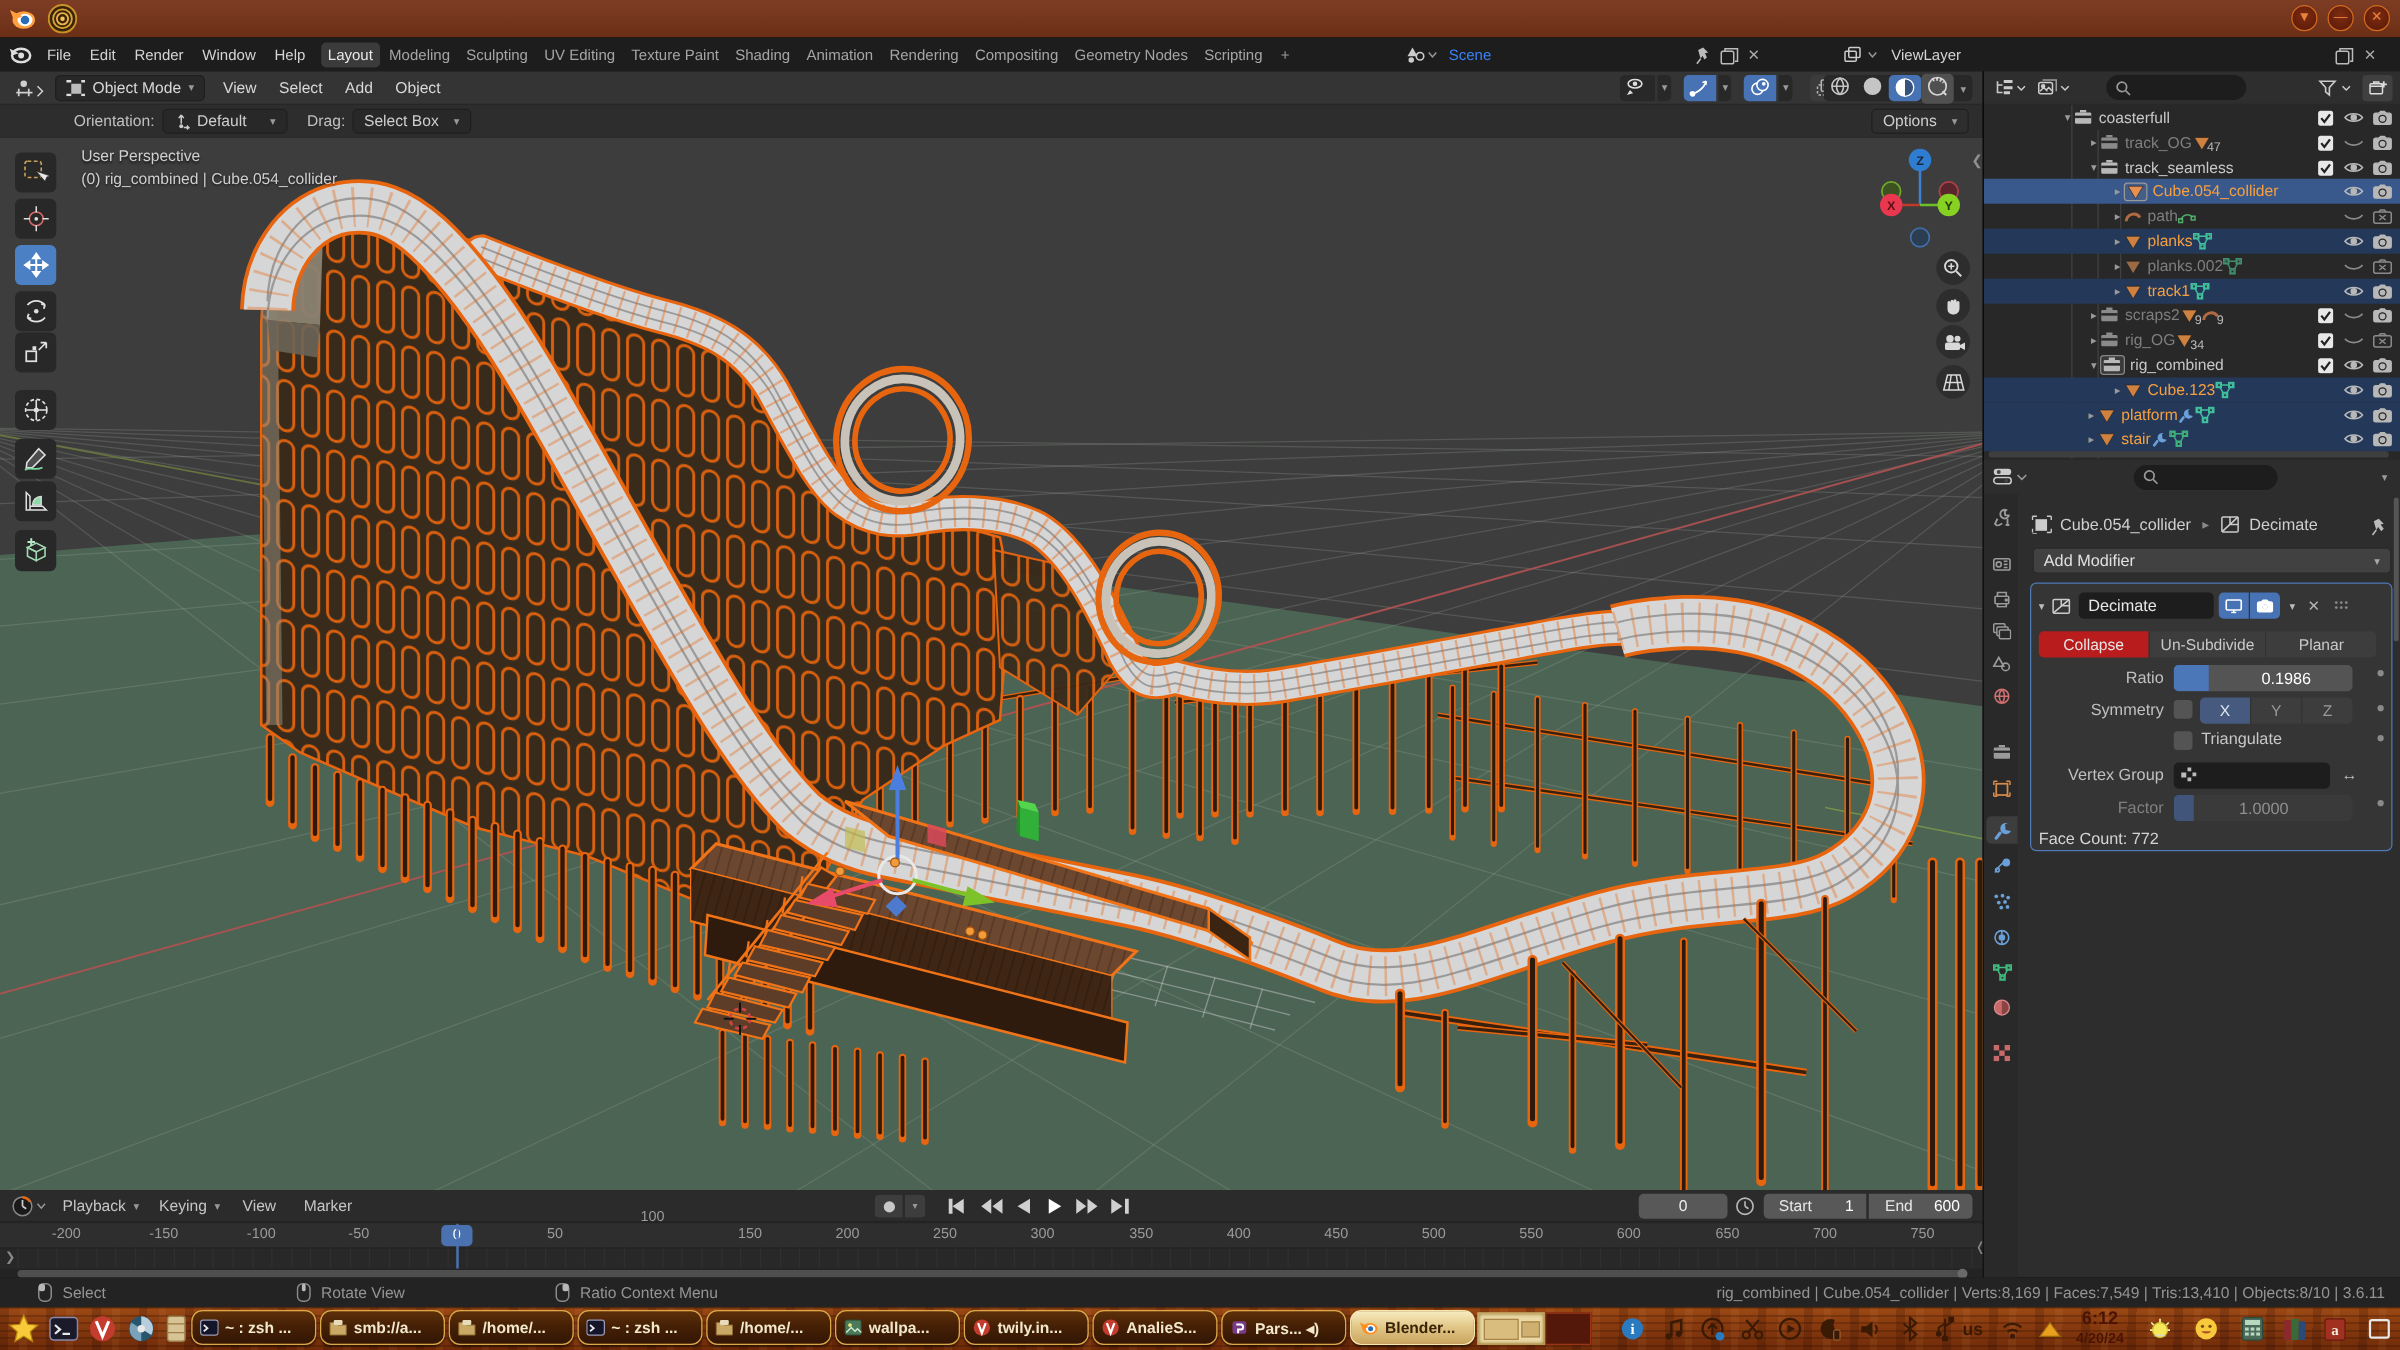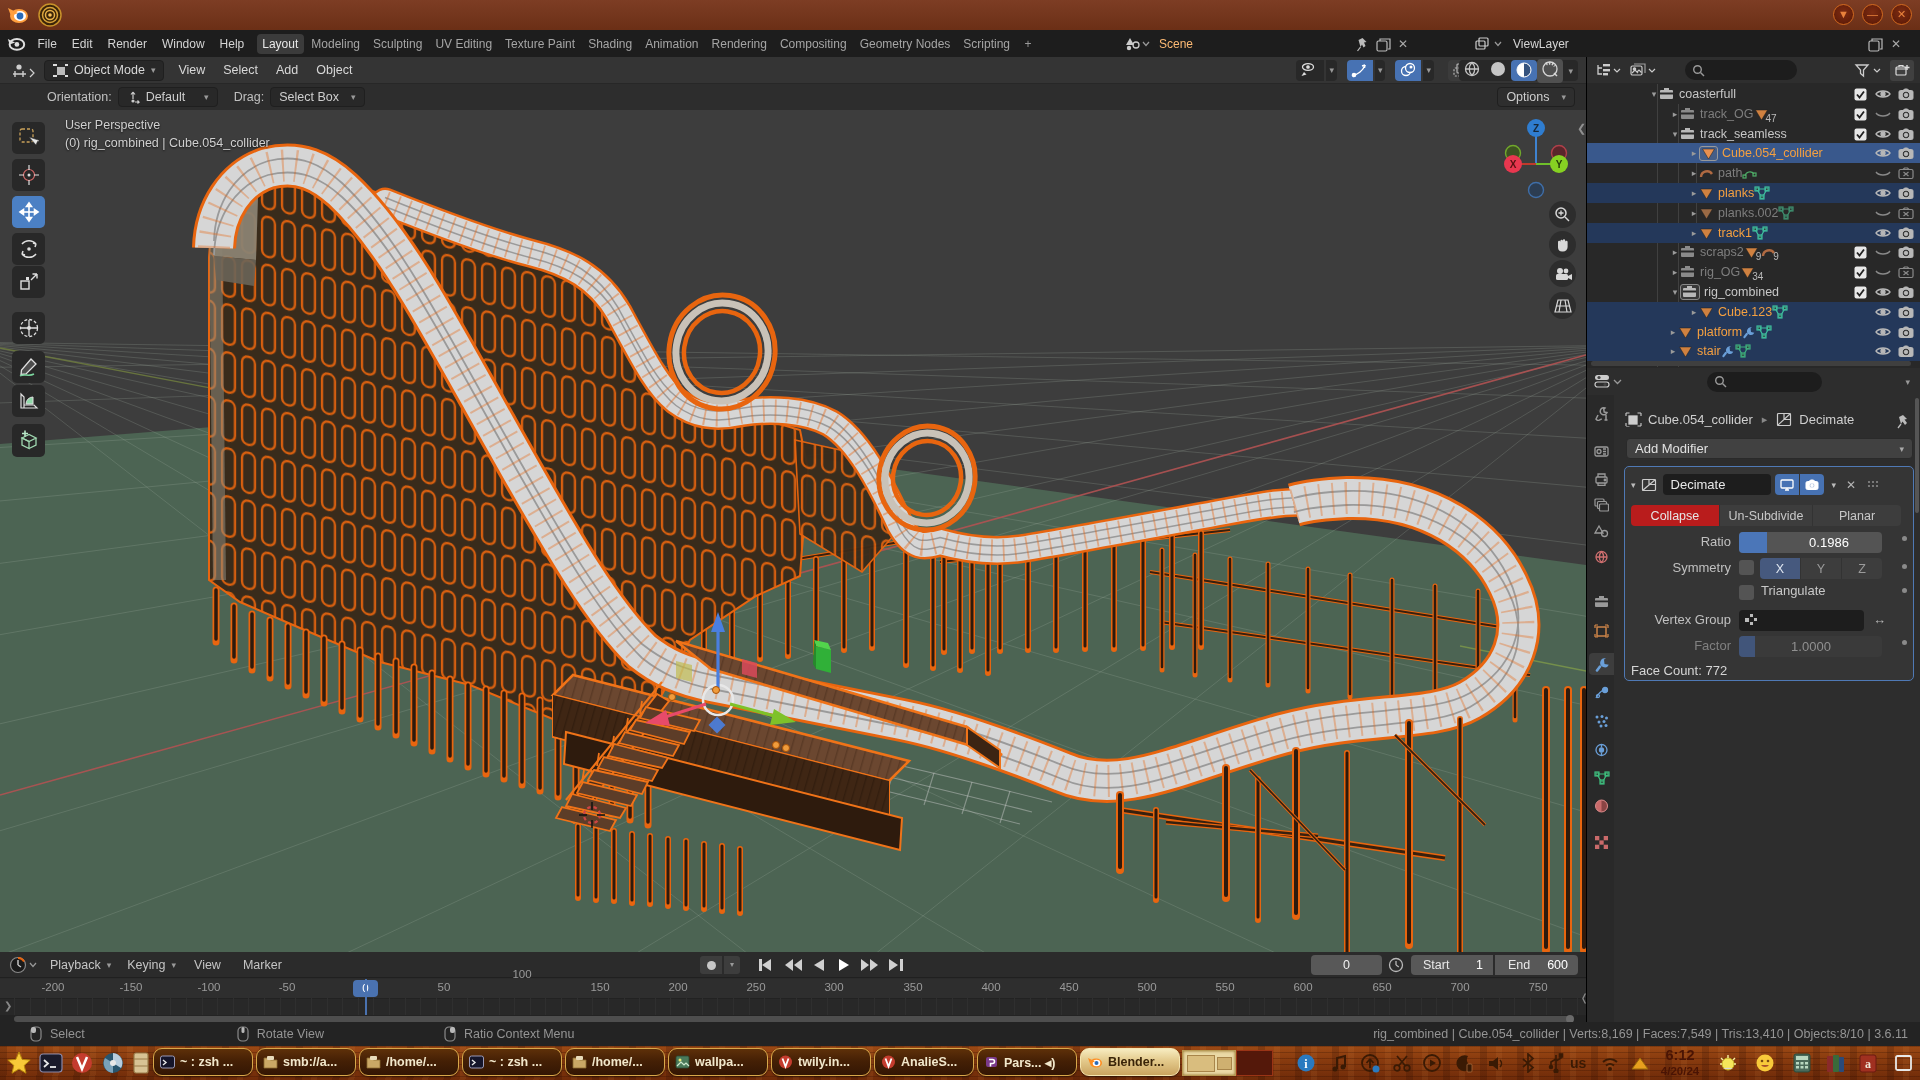--- a/index.html
+++ b/index.html
@@ -24,21 +24,21 @@
     display:flex; align-items:center; color:#d4d4d4; font-size:12px; }
   .menuitem { padding:0 7.5px; }
   .wstab { padding:3px 5.5px; margin:0 1px; color:#a5a5a5; border-radius:4px; font-size:12px; }
   .wstab.active { background:#3b3b3b; color:#e8e8e8; }
 
   
   #hdr1 { left:0; top:57px; width:1586px; height:27px; background:#343434;
     border-bottom:1px solid #272727; color:#d8d8d8; font-size:12.5px;
     display:flex; align-items:center; }
   #hdr2 { left:0; top:84px; width:1586px; height:26px; background:#2d2d2d;
-    color:#cecece; font-size:12.5px; display:flex; align-items:center; }
+    color:#cecece; font-size:12.5px; display:flex; align-items:center;padding-left:12px; }
   .dd { background:#282828; border:1px solid #1f1f1f; border-radius:4px;
     padding:2px 8px; display:flex; align-items:center; gap:6px; }
 
   
   #viewport { left:0; top:110px; width:1586px; height:842px; background:#3d3d3d; overflow:hidden; }
 
   #vtools { position:absolute; left:12px; top:12px; width:33px; }
   .vtool { position:absolute; left:0; width:33px; height:32px; background:#282828;
     border-radius:5px; display:flex; align-items:center; justify-content:center; }
   .vtool.active { background:#4b80c4; }
@@ -125,21 +125,21 @@
     <span style="color:#9a9a9a; padding:0 8px;">+</span>
     <div style="position:absolute; left:1125px; top:4px; display:flex; align-items:center; height:20px;">
       <svg width="26" height="16">
           <g fill="#ccc">
             <path d="M5,2 L9,9 H1 Z"></path>
             <circle cx="11" cy="9" r="3" fill="none" stroke="#ccc" stroke-width="1.3"></circle>
             <circle cx="4" cy="12" r="2.2"></circle>
           </g>
           <path d="M18,6 l3,3.5 l3,-3.5" stroke="#999" fill="none" stroke-width="1.2"></path>
         </svg>
-      <span style="padding-left:8px; color:#fdba74;">Scene</span>
+      <span style="padding-left:8px; color:#3b82f6;">Scene</span>
     </div>
     <div style="position:absolute; left:1355px; top:4px; display:flex; align-items:center; height:20px; gap:6px;">
       <svg width="15" height="15">
           <path d="M7.5,1 l4,4 l-2.5,0.5 L10.5,9 L8.5,10.5 L7,7.5 L5.5,10 L3.5,3 z" fill="#bbb"></path>
           <line x1="5.5" y1="10" x2="2.5" y2="14" stroke="#bbb" stroke-width="1.2"></line>
         </svg>
       <svg width="16" height="15">
           <g fill="none" stroke="#bbb" stroke-width="1.2">
             <rect x="1" y="4" width="10" height="10" rx="1.5"></rect>
             <path d="M4,4 V2 h10 v10 h-2"></path>

